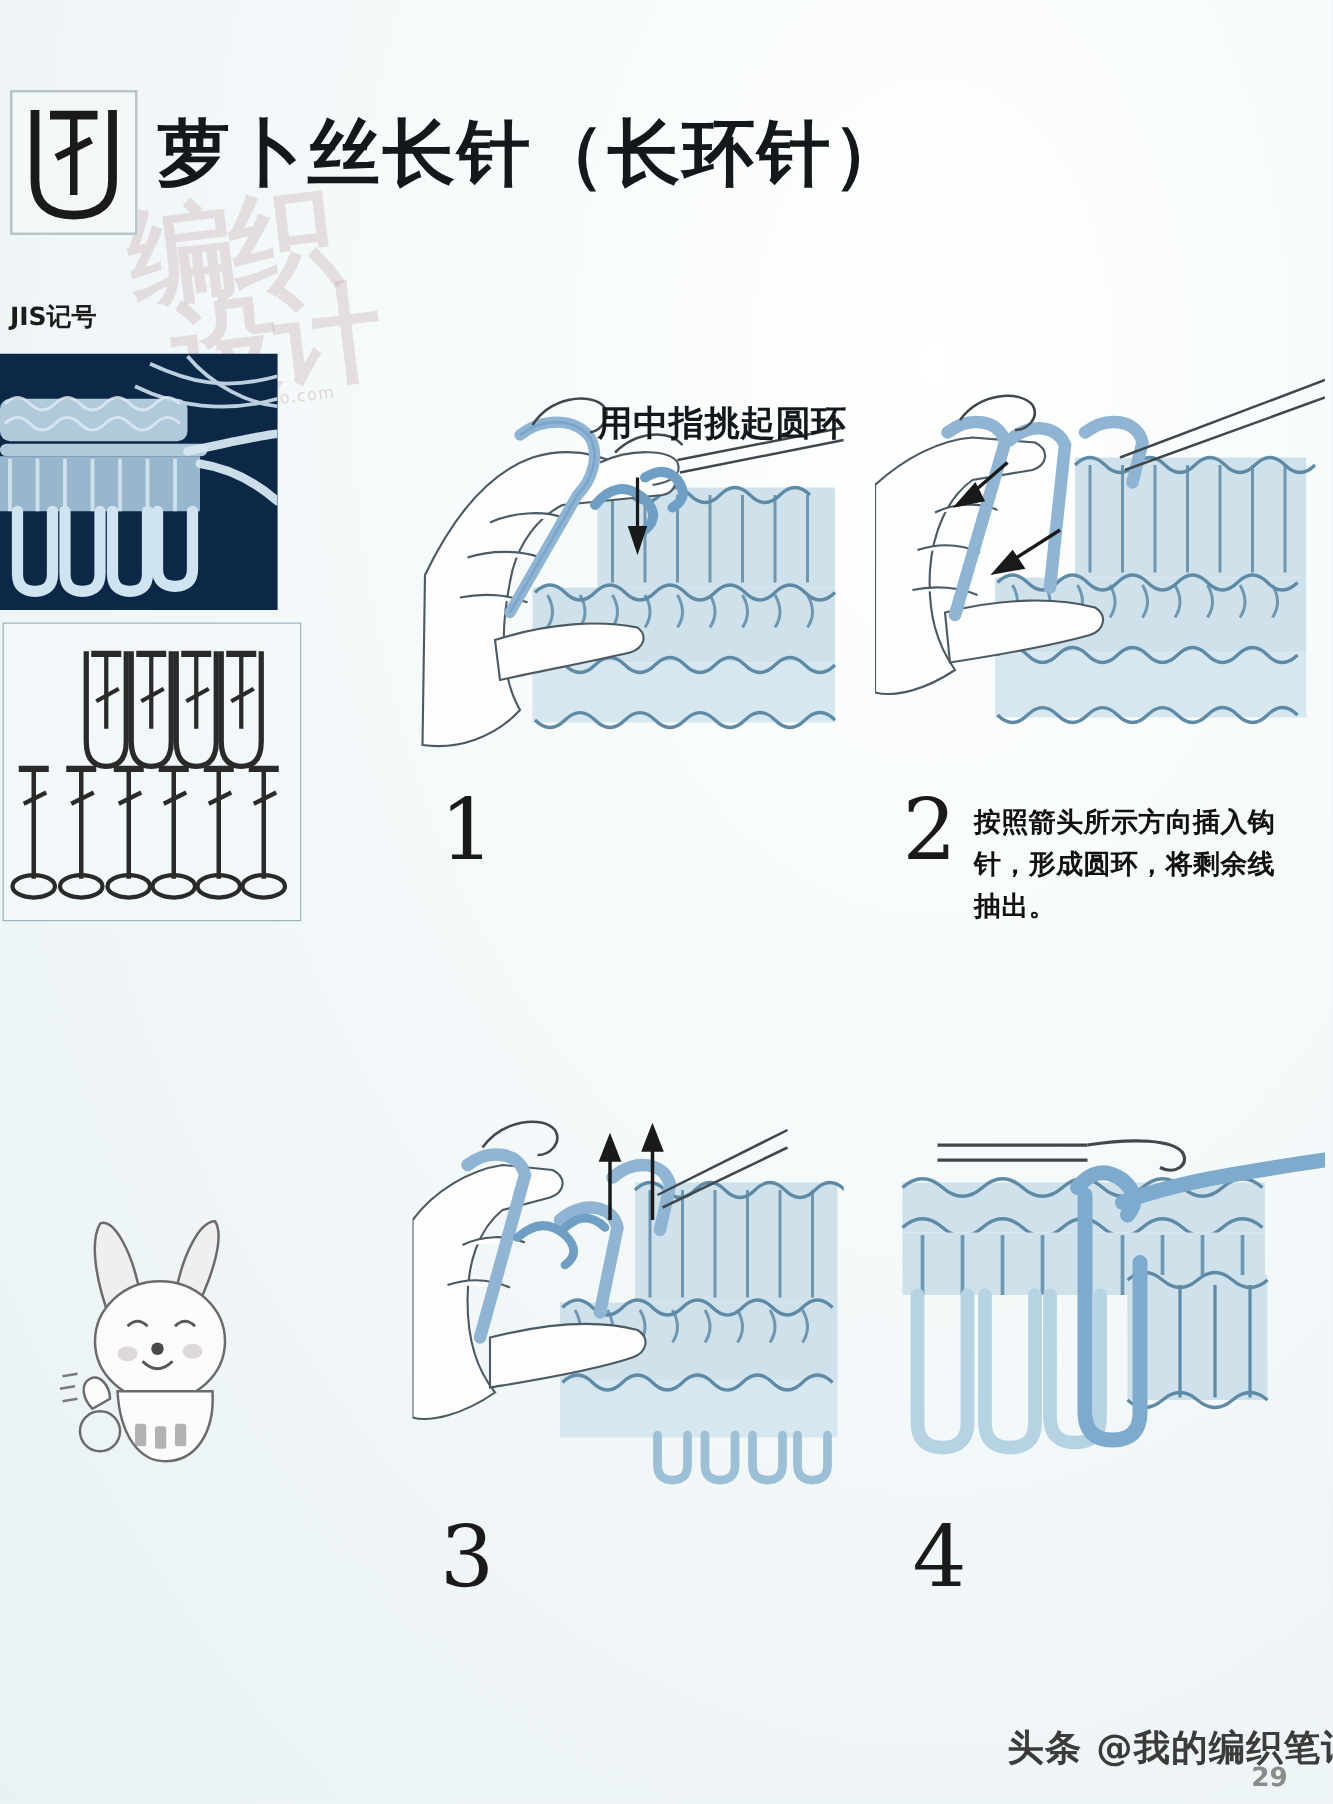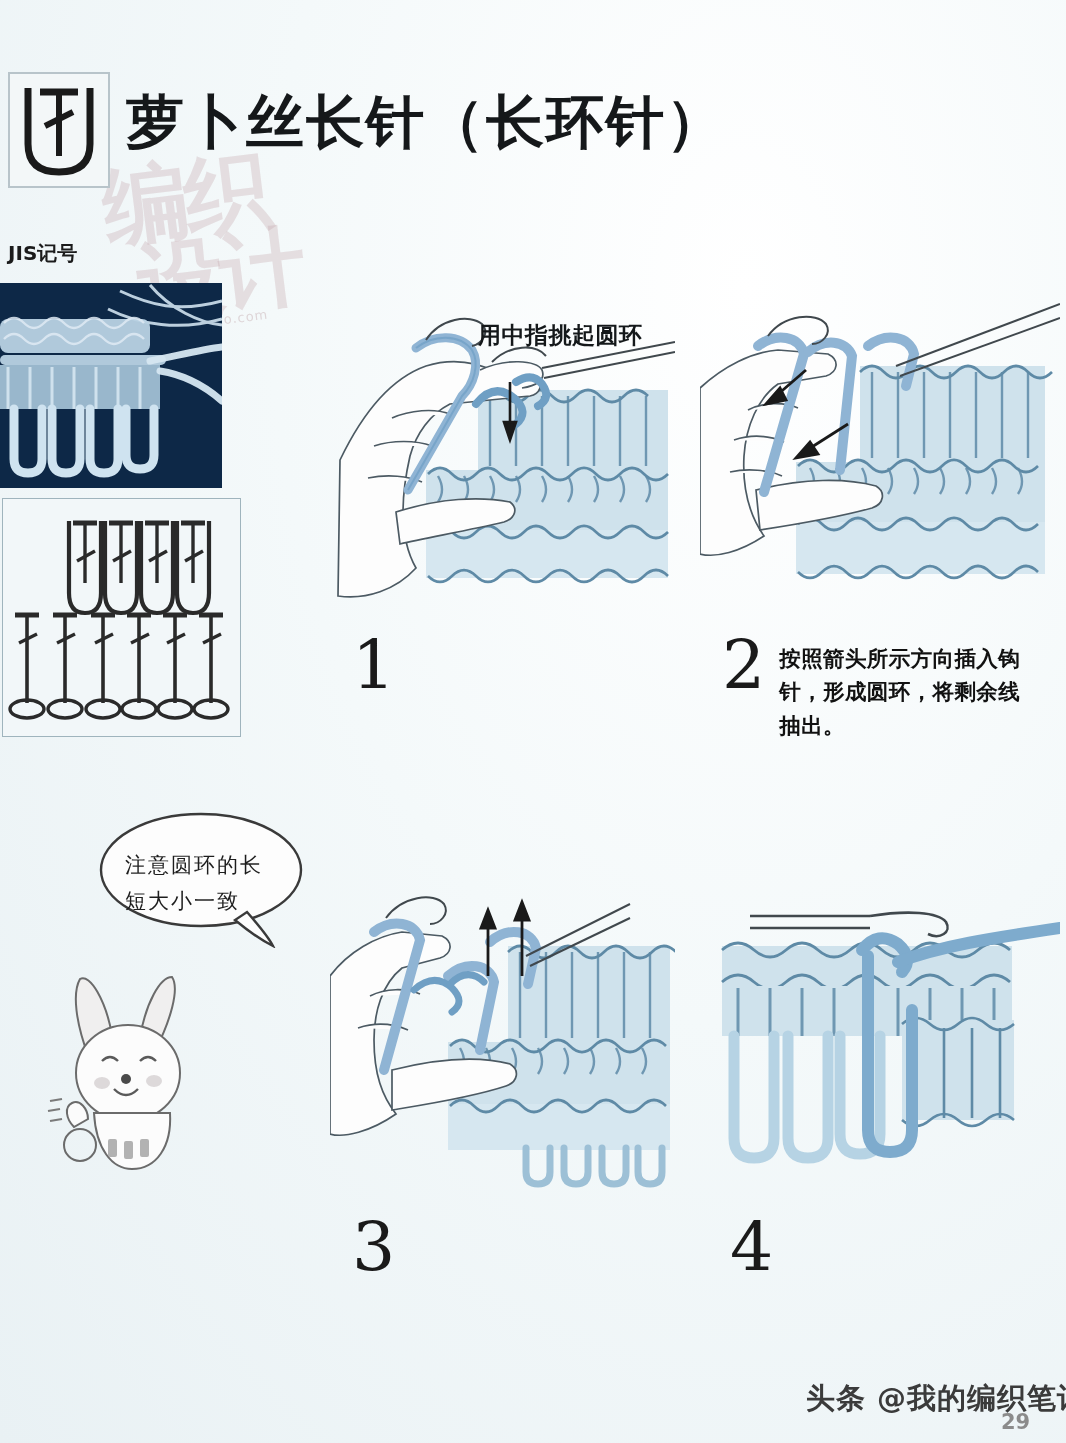--- a/index.html
+++ b/index.html
@@ -57,21 +57,21 @@
     color:#1a1a1a;font-family:"DejaVu Serif","Liberation Serif",serif;
     margin-right:14px;}
   .step .txt{font-size:21.5px;line-height:1.55;color:#111;
     font-weight:bold;letter-spacing:.4px;max-width:258px;padding-top:6px;}
   .s1{left:352px;top:636px;}
   .s2{left:722px;top:636px;}
   .s3{left:352px;top:1218px;}
   .s4{left:730px;top:1218px;}
 
   
-  .annot{position:absolute;left:478px;top:320px;font-size:23px;
+  .annot{position:absolute;left:478px;top:320px;font-size:28px;
     font-weight:bold;color:#14181a;letter-spacing:.5px;white-space:nowrap;}
 
   
   .bubble{position:absolute;left:97px;top:808px;width:218px;height:140px;}
   .bubble .bubble-txt{position:absolute;left:28px;top:40px;width:168px;
     font-size:21px;line-height:1.7;color:#1d1d1d;letter-spacing:2px;
     font-family:"DejaVu Sans","Liberation Sans",sans-serif;}
 
   
   .rabbit{position:absolute;left:36px;top:963px;width:190px;height:215px;}
@@ -440,30 +440,20 @@
       <g stroke="#40484d" stroke-width="2.6" fill="none">
         <line x1="38" y1="26" x2="158" y2="26"></line>
         <line x1="38" y1="38" x2="158" y2="38"></line>
         <path d="M158 26 C196 20 226 22 234 32 C240 42 228 50 216 44"></path>
       </g>
     </svg>
   </div>
 
   <div class="annot">用中指挑起圆环</div>
 
-  <div class="bubble">
-    <svg width="218" height="140" viewBox="0 0 218 140" style="position:absolute;left:0;top:0;">
-      <ellipse cx="104" cy="62" rx="100" ry="56" fill="#fdfdfd" stroke="#3a3a3a" stroke-width="2.4"></ellipse>
-      <path d="M150 104 C164 120 172 130 176 138 C164 132 150 122 138 112 Z" fill="#fdfdfd" stroke="#3a3a3a" stroke-width="2.4"></path>
-    </svg>
-    <div class="bubble-txt">
-      <div>注意圆环的长</div>
-      <div>短大小一致</div>
-    </div>
-  </div>
 
   <div class="rabbit">
     <svg width="190" height="215" viewBox="0 0 190 215">
       <g fill="#fbfbfb" stroke="#6b6b6b" stroke-width="2">
 
         <path d="M52 92 C40 60 36 30 44 16 C54 10 70 38 76 72 Z" fill="#f0efef"></path>
         <path d="M104 74 C110 40 124 14 136 14 C144 26 134 58 120 86 Z" fill="#f0efef"></path>
 
         <ellipse cx="92" cy="110" rx="52" ry="48" fill="#fcfcfc"></ellipse>
 

